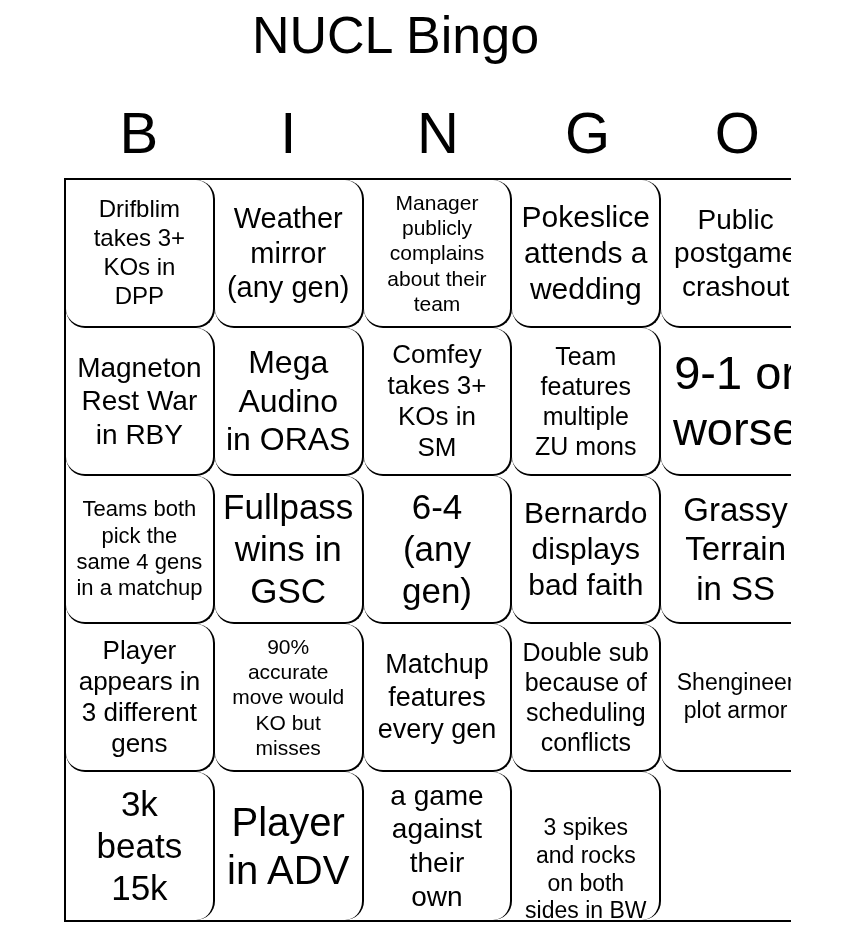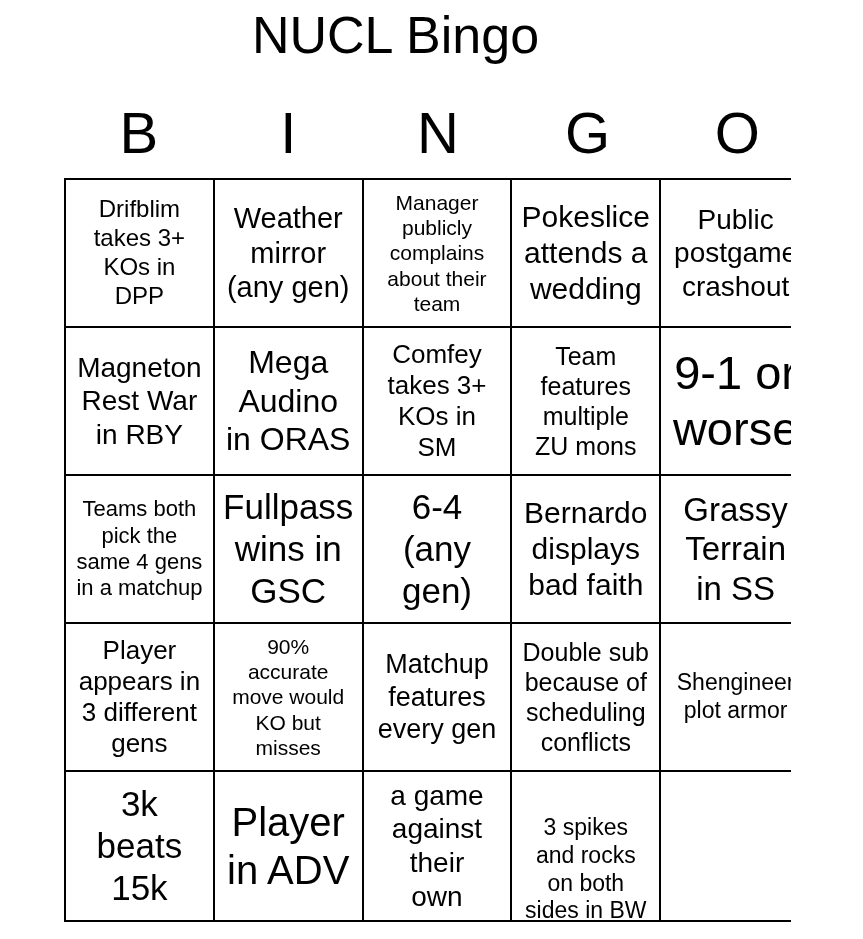--- a/index.html
+++ b/index.html
@@ -52,20 +52,21 @@
   .cell {
     box-sizing: border-box;
     border-right: 2px solid var(--border, #000000);
     border-bottom: 2px solid var(--border, #000000);
     display: flex;
     align-items: center;
     justify-content: center;
     text-align: center;
     padding: 1px 2px;
     overflow: hidden;
+    border-radius: 19px;
   }
   .cell:nth-child(5n) { border-right: none; }
   .cell:nth-child(n+21) { border-bottom: none; }
   .cell-text {
     white-space: pre-line;
     line-height: 1.2;
     display: block;
   }
 </style>
 </head>

